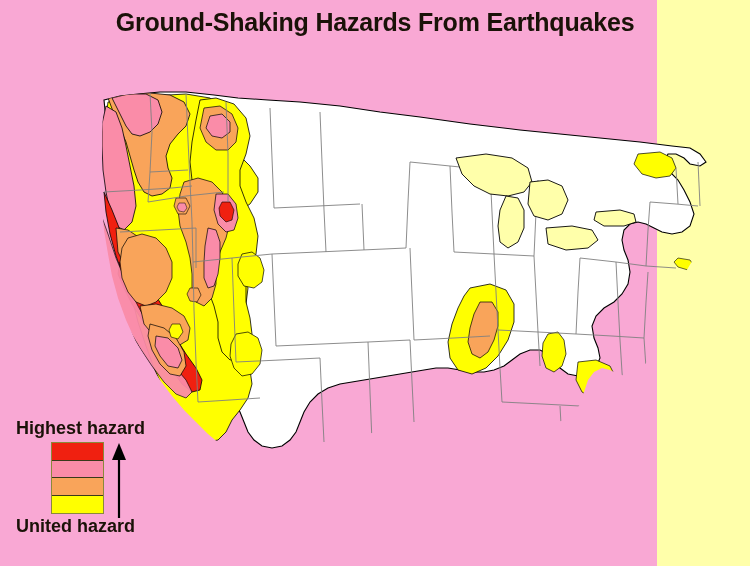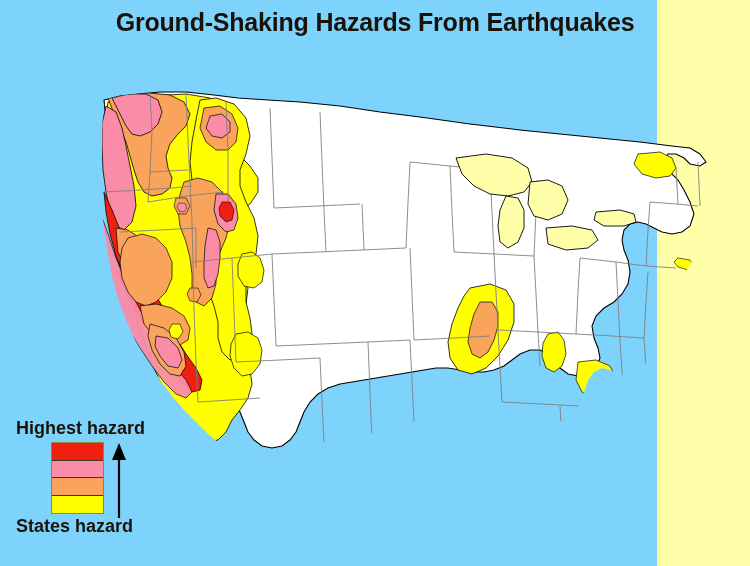--- a/index.html
+++ b/index.html
@@ -12,21 +12,21 @@
     background: #FFFFAA;
     font-family: "Liberation Sans", sans-serif;
     overflow: hidden;
     position: relative;
   }
   #page {
     position: absolute;
     left: 0; top: 0;
     width: 657px;
     height: 566px;
-    background: #7dd3fc;
+    background: #f9a8d4;
   }
   .title-block {
     position: absolute;
     left: 0;
     top: 8px;
     width: 750px;
     text-align: center;
     color: #1a1208;
     font-weight: bold;
     font-size: 25px;
@@ -320,16 +320,16 @@
       <div class="swatch" style="background:#FA8CA8"></div>
       <div class="swatch" style="background:#F9A45A"></div>
       <div class="swatch" style="background:#FFFF00"></div>
     </div>
 
     <svg class="legend-arrow" viewBox="0 0 30 78">
       <line x1="15" y1="78" x2="15" y2="14" stroke="#000000" stroke-width="2.2"></line>
       <polygon points="15,3 22,20 8,20" fill="#000000"></polygon>
     </svg>
 
-    <div class="legend-label bottom">States hazard</div>
+    <div class="legend-label bottom">United hazard</div>
   </div>
 
 </div>
 
 </body></html>

